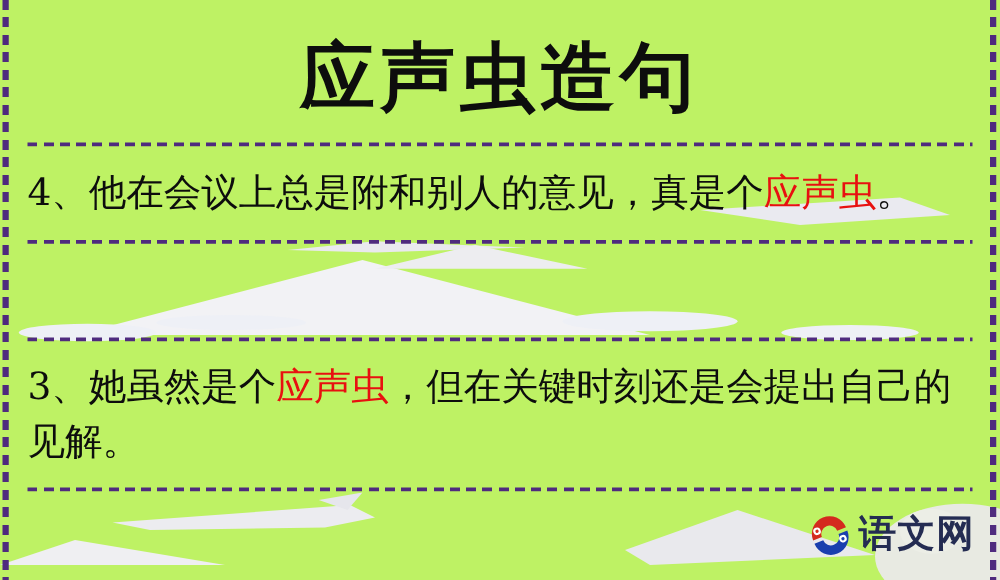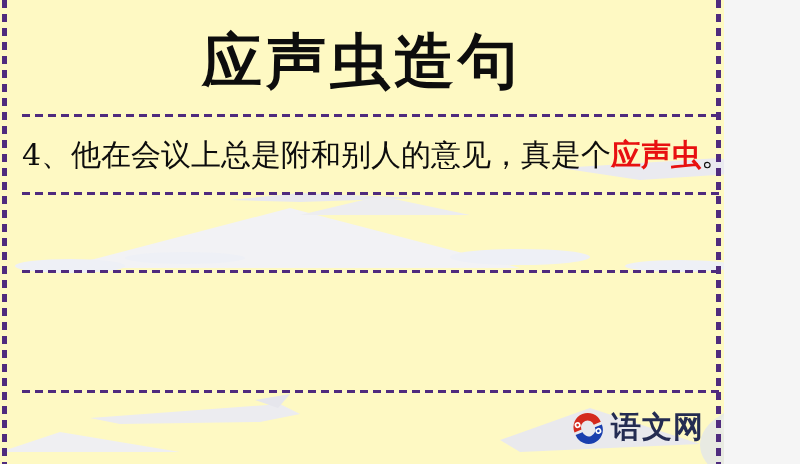--- a/index.html
+++ b/index.html
@@ -1,21 +1,21 @@
 <!DOCTYPE html>
 <html><head>
 <meta charset="utf-8">
 <style>
   * { margin: 0; padding: 0; box-sizing: border-box; }
   html, body { background: #f5f5f5; }
   .page {
     position: relative;
-    width: 724px;
+    width: 800px;
     height: 464px;
-    background: #fef9c3;
+    background: #bef264;
     overflow: hidden;
     font-family: "DejaVu Serif", "Liberation Serif", serif;
   }
   
   .v-border {
     position: absolute;
     top: 0; bottom: 0;
     width: 5px;
     background: repeating-linear-gradient(
       to bottom,
@@ -58,21 +58,21 @@
     position: absolute;
     left: 22px;
     width: 758px;
     font-size: 30px;
     line-height: 44px;
     color: var(--ink);
     font-weight: 500;
   }
   .sentence .keyword {
     color: var(--red);
-    font-weight: 700;
+    font-weight: 400;
   }
   .s1 { top: 133px; }
   .s2 { top: 211px; }
   .s3 { top: 288px; }
   svg.watermark-svg { position: absolute; left: 0; top: 0; }
 
   .logo {
     position: absolute;
     right: 20px;
     bottom: 16px;
@@ -124,20 +124,23 @@
   <div class="title">应声虫造句</div>
 
   <div class="h-sep sep-1"></div>
   <div class="h-sep sep-2"></div>
   <div class="h-sep sep-3"></div>
   <div class="h-sep sep-4"></div>
 
   <div class="sentence s1">
     <span>4、他在会议上总是附和别人的意见，真是个</span><span class="keyword">应声虫</span><span>。</span>
   </div>
+  <div class="sentence s3">
+    <span>3、她虽然是个</span><span class="keyword">应声虫</span><span>，但在关键时刻还是会提出自己的见解。</span>
+  </div>
 
   <div class="logo">
     <svg width="34" height="34" viewBox="0 0 36 36" aria-hidden="true">
       <g transform="rotate(-22 18 18)">
 
         <path d="M3,17 A15,15 0 0 1 33,17 L25,17 A7,7 0 0 0 11,17 Z" fill="#d42a1e"></path>
 
         <path d="M33,20 A15,15 0 0 1 3,20 L11,20 A7,7 0 0 0 25,20 Z" fill="#1a3fae"></path>
 
         <circle cx="9" cy="11" r="3.2" fill="#ffffff"></circle>

